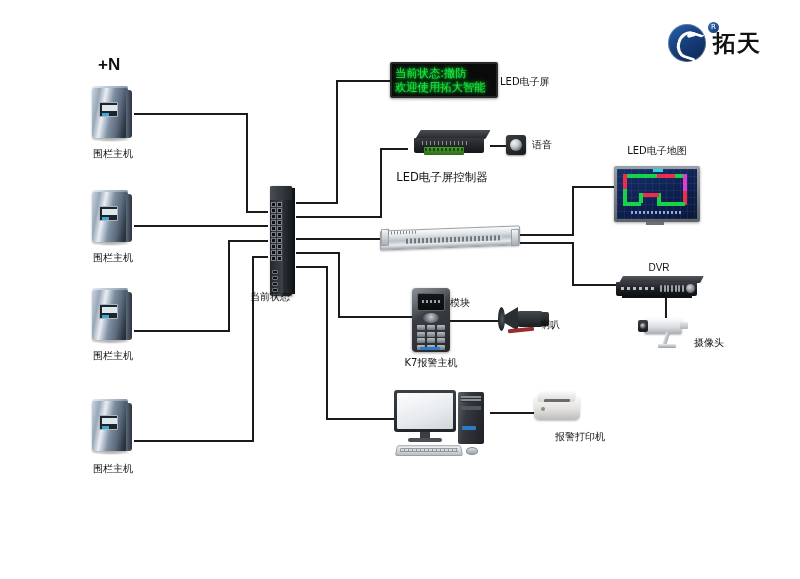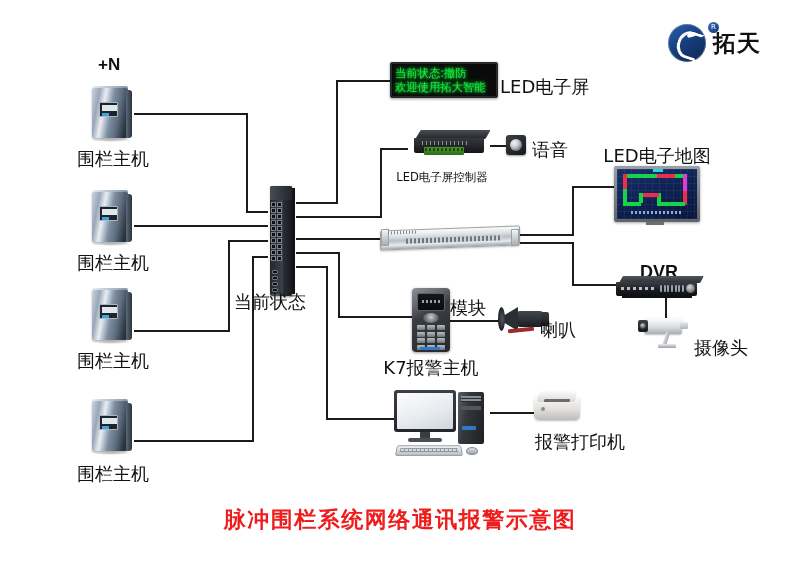--- a/index.html
+++ b/index.html
@@ -9,27 +9,27 @@
     font-family: "DejaVu Sans", "Liberation Sans", sans-serif;
   }
   #stage {
     position: relative;
     width: 800px; height: 579px;
     background: #ffffff;
     overflow: hidden;
   }
   .lbl {
     position: absolute;
-    font-size: 18px;
+    font-size: 10px;
     color: #111;
     white-space: nowrap;
     font-family: "DejaVu Sans", "Liberation Sans", sans-serif;
   }
   .lbl.sm { font-size: 11.5px; }
-  .lbl.en { font-family: "Liberation Sans", sans-serif; font-weight: 700; }
+  .lbl.en { font-family: "Liberation Sans", sans-serif; font-weight: 400; }
   .ctr { transform: translateX(-50%); text-align: center; }
 
   
   .wire { position: absolute; background: #1b1b1b; }
   .wh { height: 2px; }
   .wv { width: 2px; }
 
   
   .fence {
     position: absolute;
@@ -689,15 +689,14 @@
 
   <div class="cam" style="left:638px; top:318px;">
     <div class="body2"></div>
     <div class="lens"></div>
     <div class="tail"></div>
     <div class="arm"></div>
     <div class="mount"></div>
   </div>
   <div class="lbl" style="left:694px; top:336px;">摄像头</div>
 
-  <div class="title">脉冲围栏系统网络通讯报警示意图</div>
 
 </div>
 
 </body></html>

